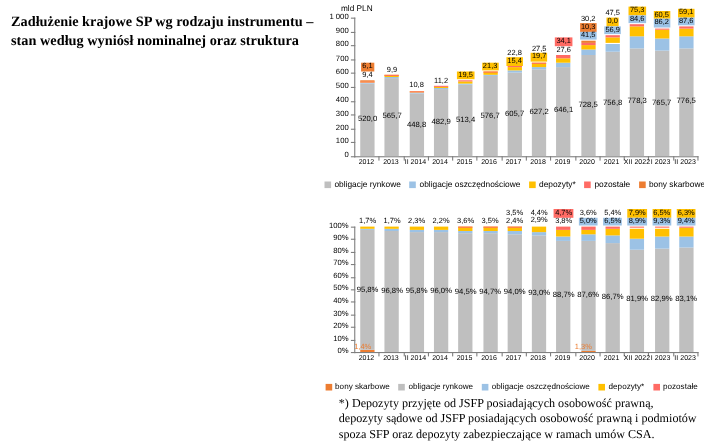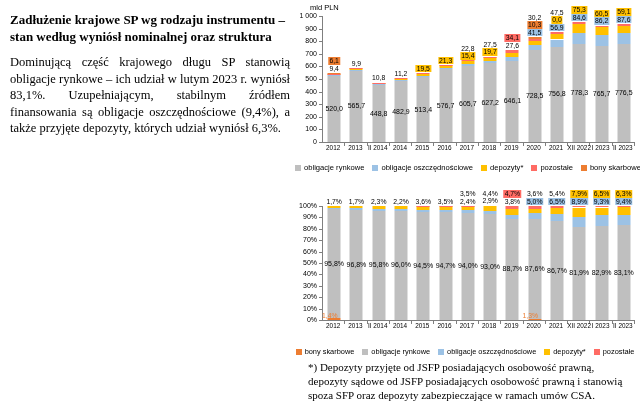--- a/index.html
+++ b/index.html
@@ -34,21 +34,20 @@
   .footnote{position:absolute;left:308px;top:361px;width:328px;font-family:"Liberation Serif",serif;
         font-size:11px;line-height:1.25;text-align:left;}
 </style>
 </head>
 <body>
 
 <div class="page">
 
   <div class="left">
     <h1>Zadłużenie krajowe SP wg rodzaju instrumentu – stan według wyniósł nominalnej oraz struktura</h1>
-    <p>Dominującą część krajowego długu SP stanowią obligacje rynkowe – ich udział w lutym 2023 r. wyniósł 83,1%. Uzupełniającym, stabilnym źródłem finansowania są obligacje oszczędnościowe (9,4%), a także przyjęte depozyty, których udział wyniósł 6,3%.</p>
   </div>
 
   <div class="unit" style="left:310px;top:3px;">mld PLN</div>
   <div class="yaxis" id="c1-y" style="left:296px;top:16px;width:24px;height:126px;">
       <div class="ytick" style="top: -4px;">1 000</div>
       <div class="ytick" style="top: 8.6px;">900</div>
       <div class="ytick" style="top: 21.2px;">800</div>
       <div class="ytick" style="top: 33.8px;">700</div>
       <div class="ytick" style="top: 46.4px;">600</div>
       <div class="ytick" style="top: 59px;">500</div>
@@ -468,15 +467,15 @@
       <span class="lgitem">
         <span class="lgsq" style="background: rgb(255, 192, 0);"></span>
         <span>depozyty*</span>
       </span>
       <span class="lgitem">
         <span class="lgsq" style="background: rgb(255, 107, 100);"></span>
         <span>pozostałe</span>
       </span>
     </div>
 
-  <div class="footnote">*) Depozyty przyjęte od JSFP posiadających osobowość prawną, depozyty sądowe od JSFP posiadających osobowość prawną i stanowią spoza SFP oraz depozyty zabezpieczające w ramach umów CSA.</div>
+  <div class="footnote">*) Depozyty przyjęte od JSFP posiadających osobowość prawną, depozyty sądowe od JSFP posiadających osobowość prawną i podmiotów spoza SFP oraz depozyty zabezpieczające w ramach umów CSA.</div>
 
 </div>
 
 </body></html>

